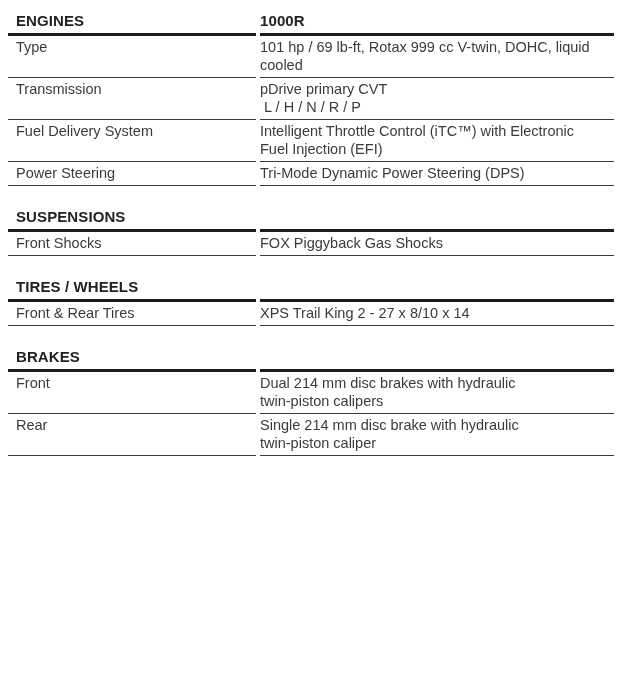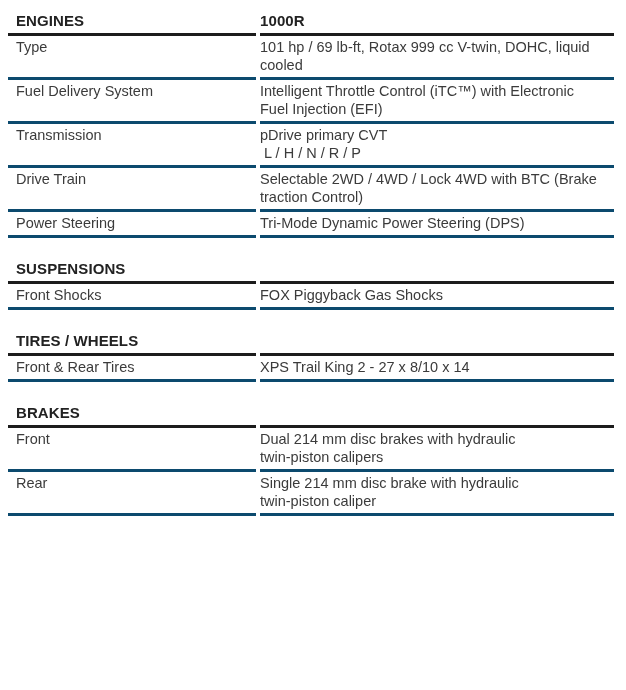--- a/index.html
+++ b/index.html
@@ -44,21 +44,21 @@
     border-bottom: 3px solid #1c1c1c;
     letter-spacing: 0.1px;
     white-space: pre;
   }
   th.c2 { padding-left: 0; }
   td {
     font-size: 14.5px;
     line-height: 18px;
     color: #3b3b3b;
     padding: 2px 0 3px 8px;
-    border-bottom: 3px solid #0c4a6e;
+    border-bottom: 1px solid #0c4a6e;
     white-space: pre;
   }
   td.c2 { padding-left: 0; }
 </style>
 </head>
 <body>
 
 <div class="page">
 
   <table class="spec-table">
@@ -68,33 +68,28 @@
         <th class="c2">1000R</th>
       </tr>
     </thead>
     <tbody>
       <tr>
         <td class="c1">Type</td>
         <td class="c2">101 hp / 69 lb-ft, Rotax 999 cc V-twin, DOHC, liquid
 cooled</td>
       </tr>
       <tr>
-        <td class="c1">Fuel Delivery System</td>
-        <td class="c2">Intelligent Throttle Control (iTC™) with Electronic
-Fuel Injection (EFI)</td>
-      </tr>
-      <tr>
         <td class="c1">Transmission</td>
         <td class="c2">pDrive primary CVT
  L / H / N / R / P</td>
       </tr>
       <tr>
-        <td class="c1">Drive Train</td>
-        <td class="c2">Selectable 2WD / 4WD / Lock 4WD with BTC (Brake
-traction Control)</td>
+        <td class="c1">Fuel Delivery System</td>
+        <td class="c2">Intelligent Throttle Control (iTC™) with Electronic
+Fuel Injection (EFI)</td>
       </tr>
       <tr>
         <td class="c1">Power Steering</td>
         <td class="c2">Tri-Mode Dynamic Power Steering (DPS)</td>
       </tr>
     </tbody>
   </table>
 
   <table class="spec-table">
     <thead>

